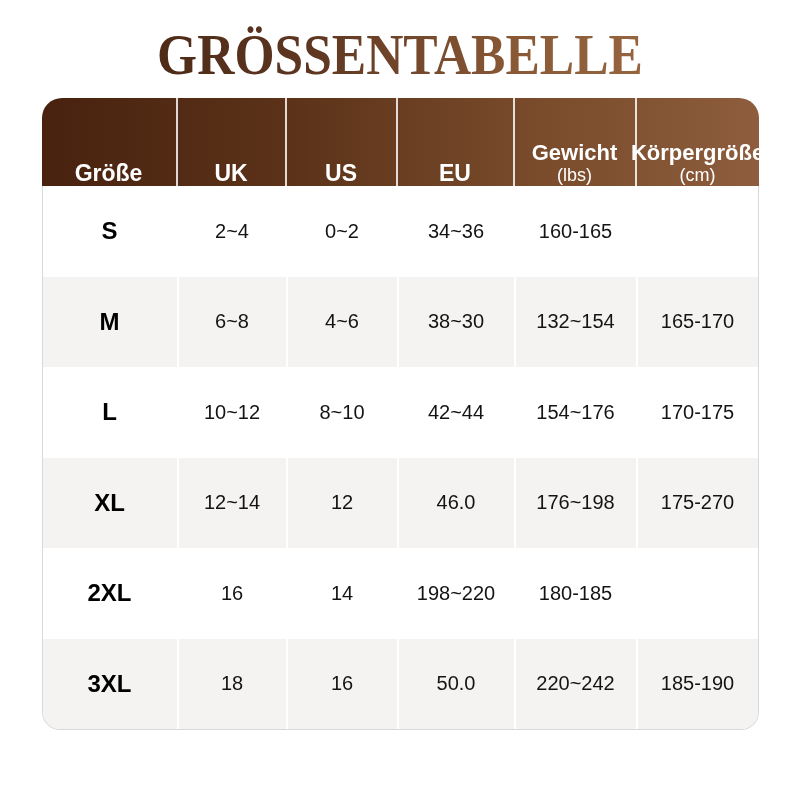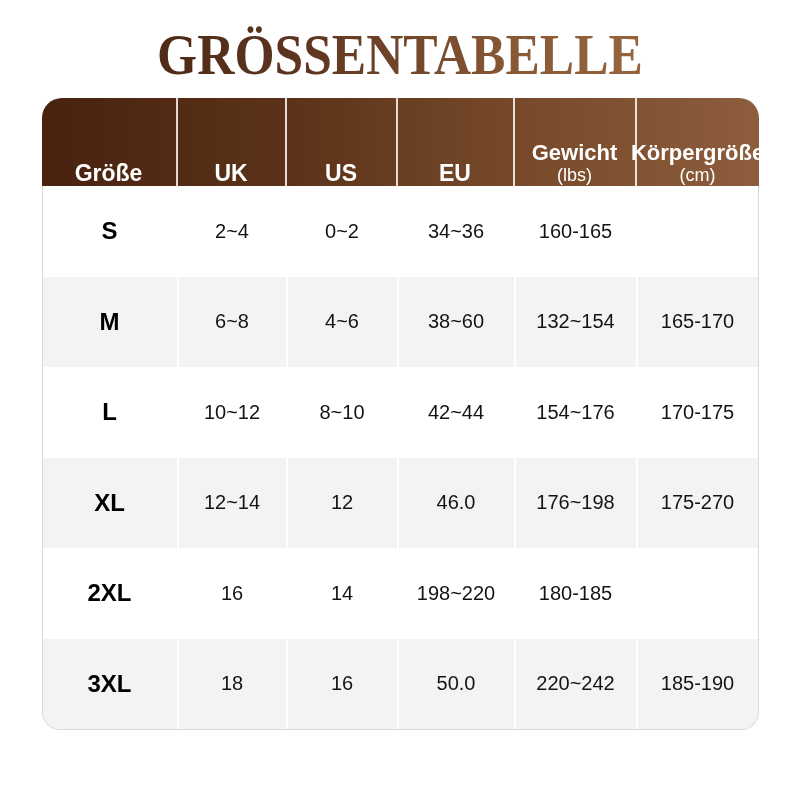--- a/index.html
+++ b/index.html
@@ -131,21 +131,21 @@
         <div class="td">2~4</div>
         <div class="td">0~2</div>
         <div class="td">34~36</div>
         <div class="td">160-165</div>
       </div>
 
       <div class="tr">
         <div class="td size-cell">M</div>
         <div class="td">6~8</div>
         <div class="td">4~6</div>
-        <div class="td">38~60</div>
+        <div class="td">38~30</div>
         <div class="td">132~154</div>
         <div class="td">165-170</div>
       </div>
 
       <div class="tr">
         <div class="td size-cell">L</div>
         <div class="td">10~12</div>
         <div class="td">8~10</div>
         <div class="td">42~44</div>
         <div class="td">154~176</div>

